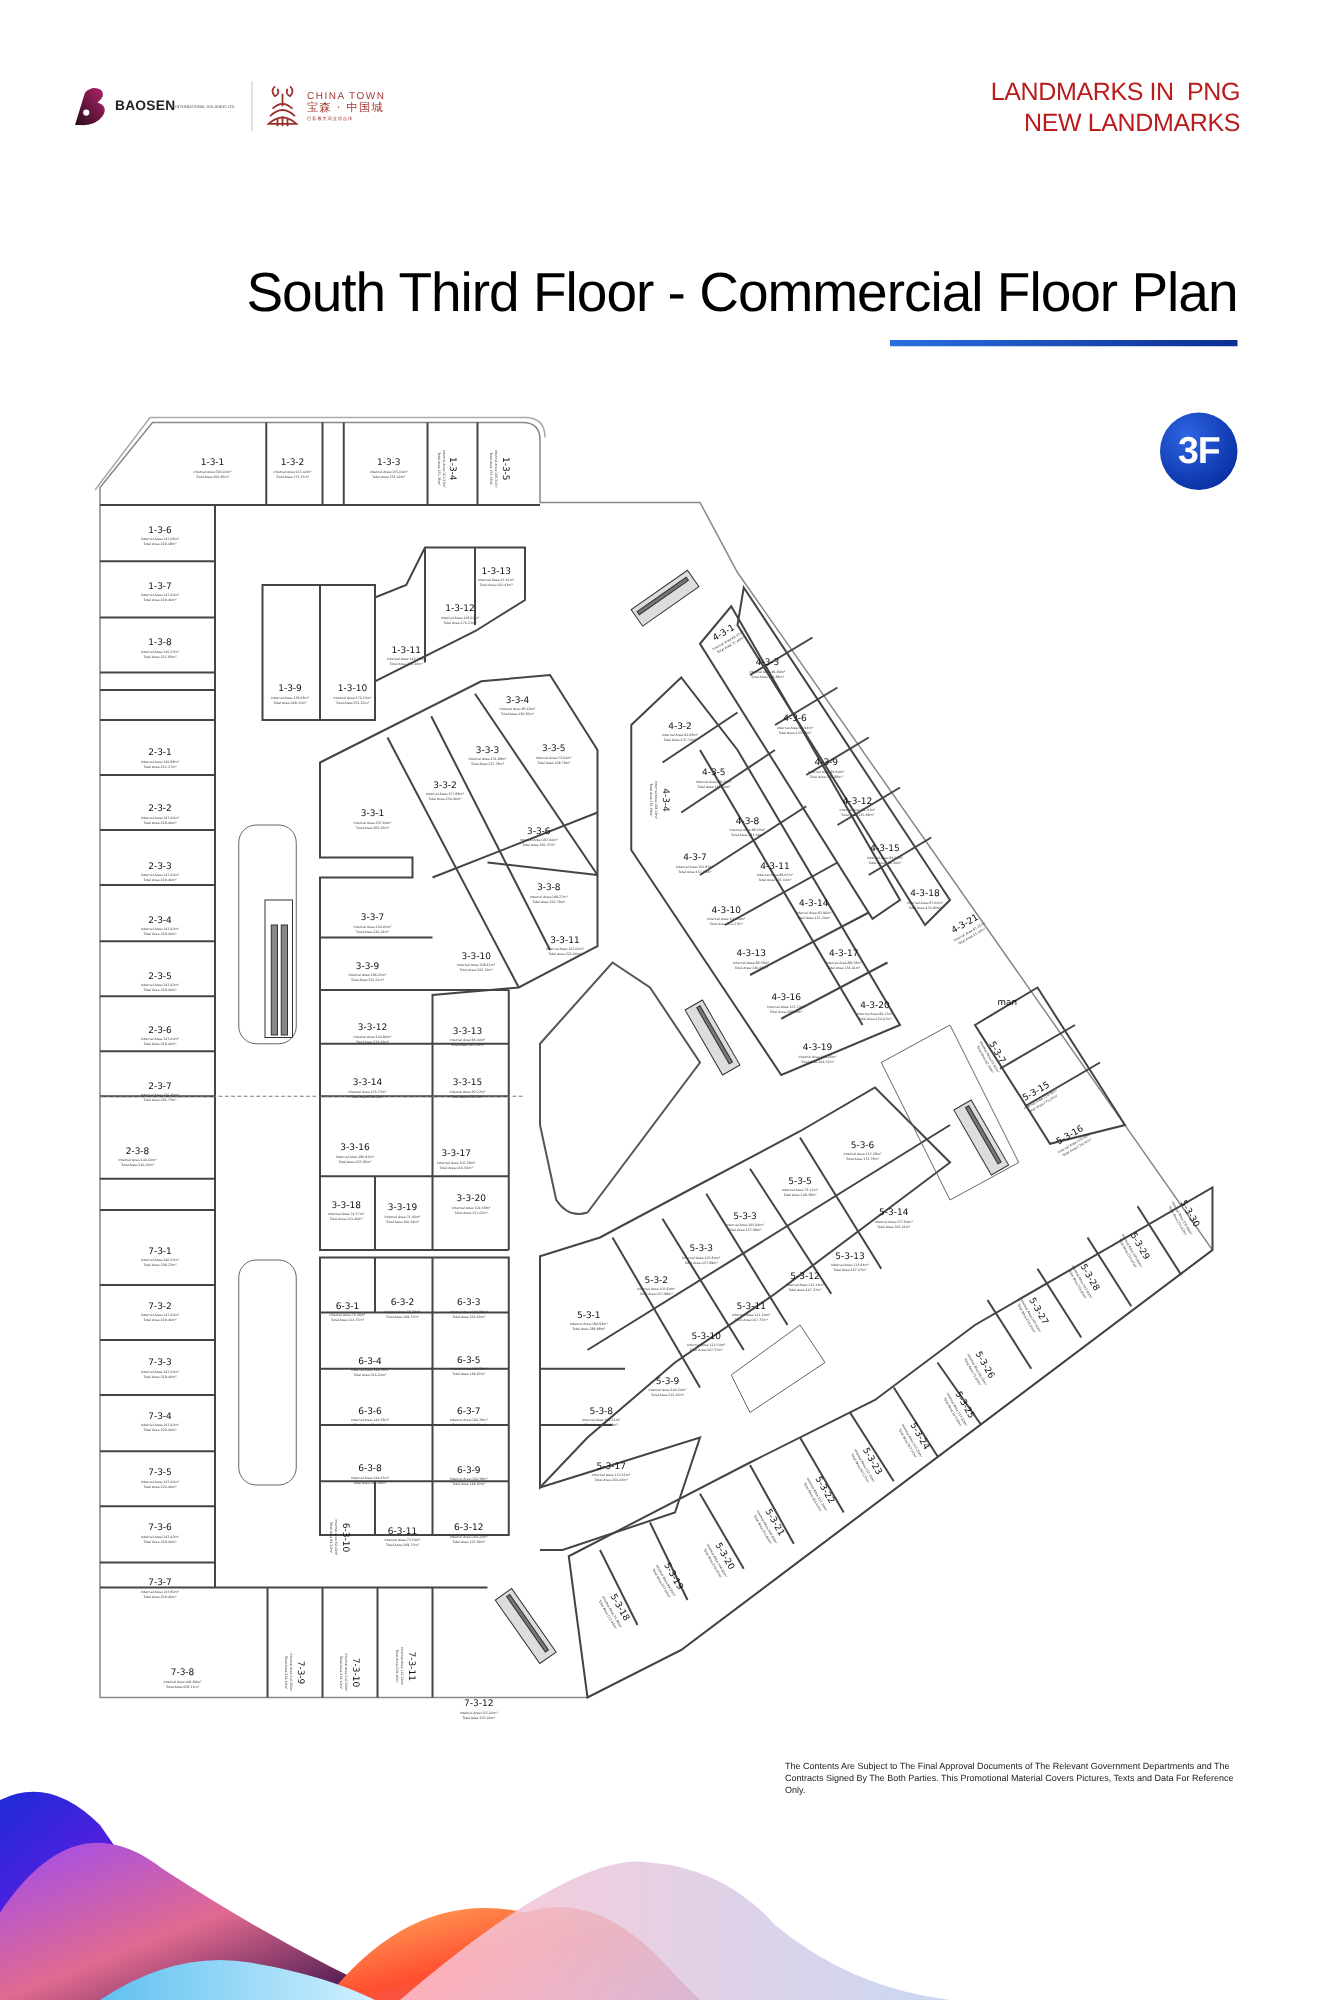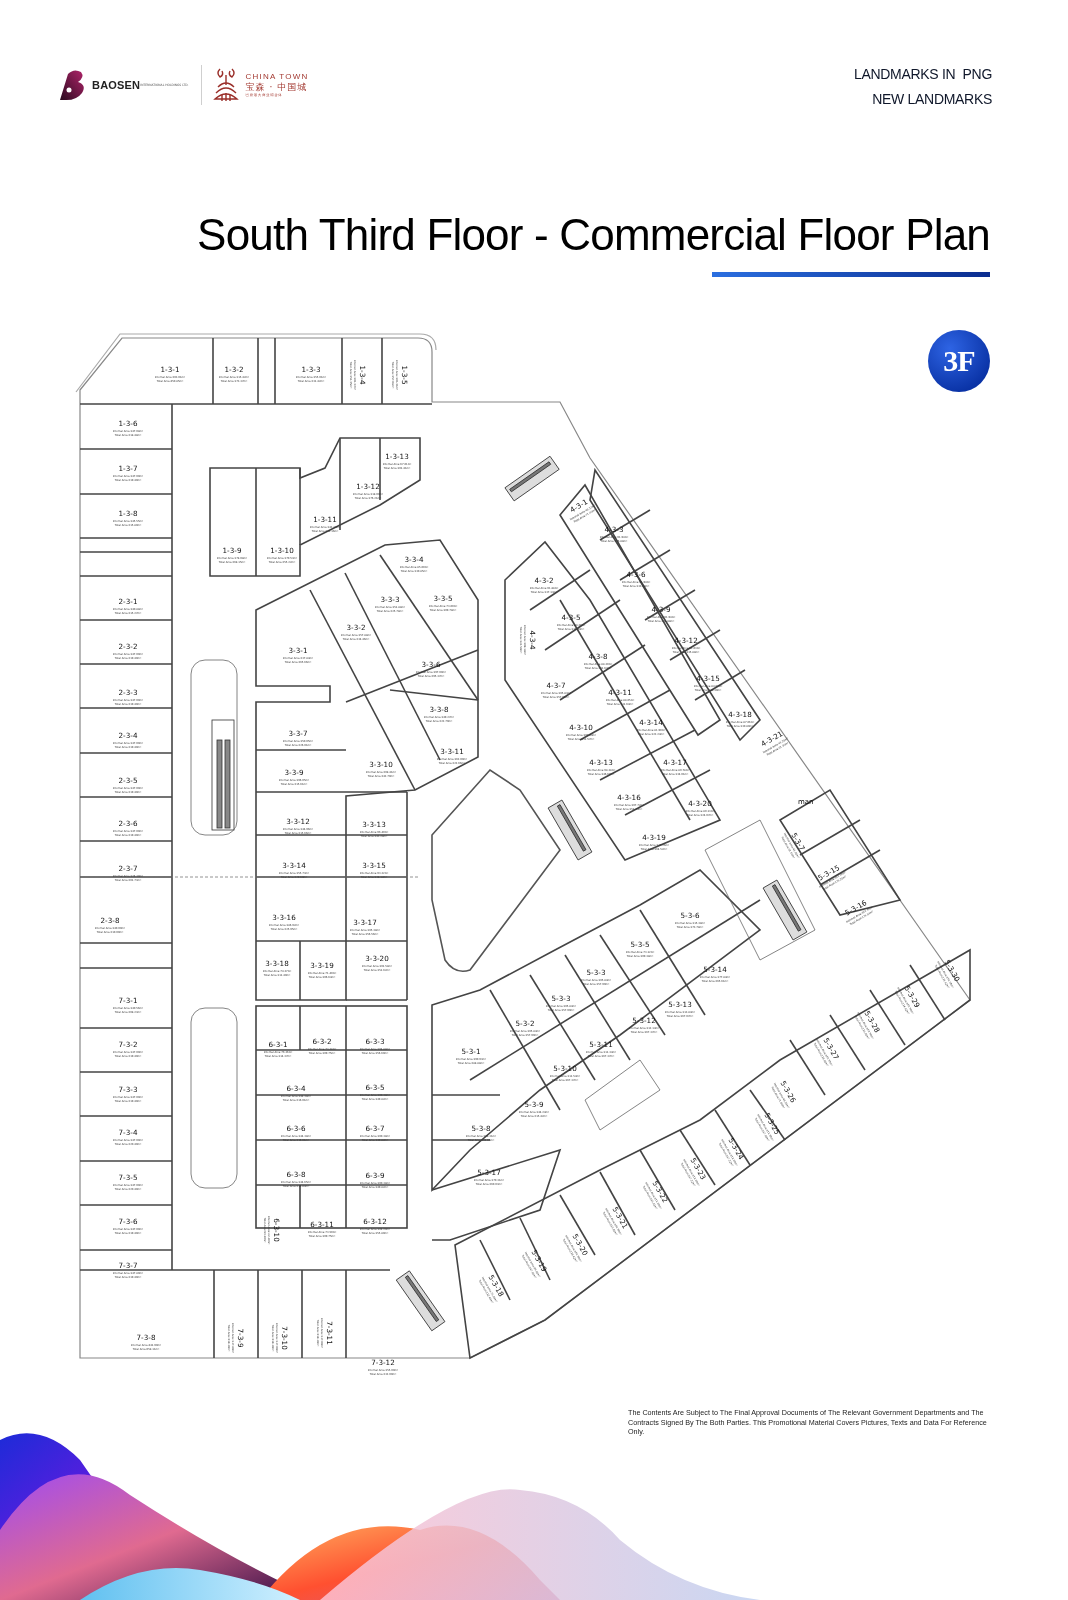--- a/index.html
+++ b/index.html
@@ -10,24 +10,24 @@
   .baosen-text { margin-left: 4px; display: flex; flex-direction: row; align-items: center; }
   .baosen-name { font-family: "Liberation Sans", sans-serif; font-size: 11px; font-weight: bold; letter-spacing: 0.2px; color: #222; line-height: 12px; }
   .baosen-sub { font-size: 3px; color: #555; line-height: 4px; }
   .logo-divider { width: 1px; height: 40px; background: #cfcfcf; margin: 0 10px 0 12px; }
   .china-town { display: flex; align-items: center; justify-content: space-between; }
   .ct-mark { width: 28px; height: 40px; }
   .ct-text { margin-left: 6px; display: flex; flex-direction: column; color: #a33a32; }
   .ct-en { font-family: "Liberation Sans", sans-serif; font-size: 8px; letter-spacing: 1.2px; line-height: 10px; }
   .ct-cn { font-size: 9px; letter-spacing: 1px; line-height: 11px; }
   .ct-sub { font-size: 3.5px; line-height: 5px; letter-spacing: 0.6px; }
-  .landmarks { position: absolute; right: 76px; top: 62px; text-align: right; font-family: "Liberation Sans", sans-serif; font-size: 14px; line-height: 25px; color: #0f172a; letter-spacing: -0.3px; }
+  .landmarks { position: absolute; right: 76px; top: 62px; text-align: right; font-family: "Liberation Sans", sans-serif; font-size: 20px; line-height: 25px; color: #b91c1c; letter-spacing: -0.3px; }
   .page-title { position: absolute; right: 78px; top: 210px; font-family: "Liberation Sans", sans-serif; font-size: 44px; color: #000000; letter-spacing: -0.8px; white-space: nowrap; }
   .title-rule { position: absolute; left: 712px; top: 272px; width: 278px; height: 5px; background: linear-gradient(90deg, #2b6fe0, #0b2d8f); }
-  .floor-badge { position: absolute; left: 928px; top: 330px; width: 62px; height: 62px; border-radius: 50%; background: radial-gradient(circle at 35% 30%, #2e64e4, #0a33a6 75%); color: #fff; font-family: Liberation Serif, serif; font-size: 30px; font-weight: bold; display: flex; align-items: center; justify-content: center; letter-spacing: -1px; }
+  .floor-badge { position: absolute; left: 928px; top: 330px; width: 62px; height: 62px; border-radius: 50%; background: radial-gradient(circle at 35% 30%, #2e64e4, #0a33a6 75%); color: #fff; font-family: Liberation Sans, sans-serif; font-size: 30px; font-weight: bold; display: flex; align-items: center; justify-content: center; letter-spacing: -1px; }
   .plan { position: absolute; left: 0; top: 0; width: 1068px; height: 1600px; }
   .plan text { font-family: "DejaVu Sans", sans-serif; }
   .u-id { font-size: 7.2px; fill: #111; }
   .u-area { font-size: 2.6px; fill: #333; }
   .swirl { position: absolute; left: 0; top: 1320px; width: 1068px; height: 280px; }
   .disclaimer { position: absolute; left: 628px; top: 1408px; width: 360px; font-family: "Liberation Sans", sans-serif; font-size: 7.2px; line-height: 9.5px; color: #222; }
 </style>
 </head>
 <body>
 

